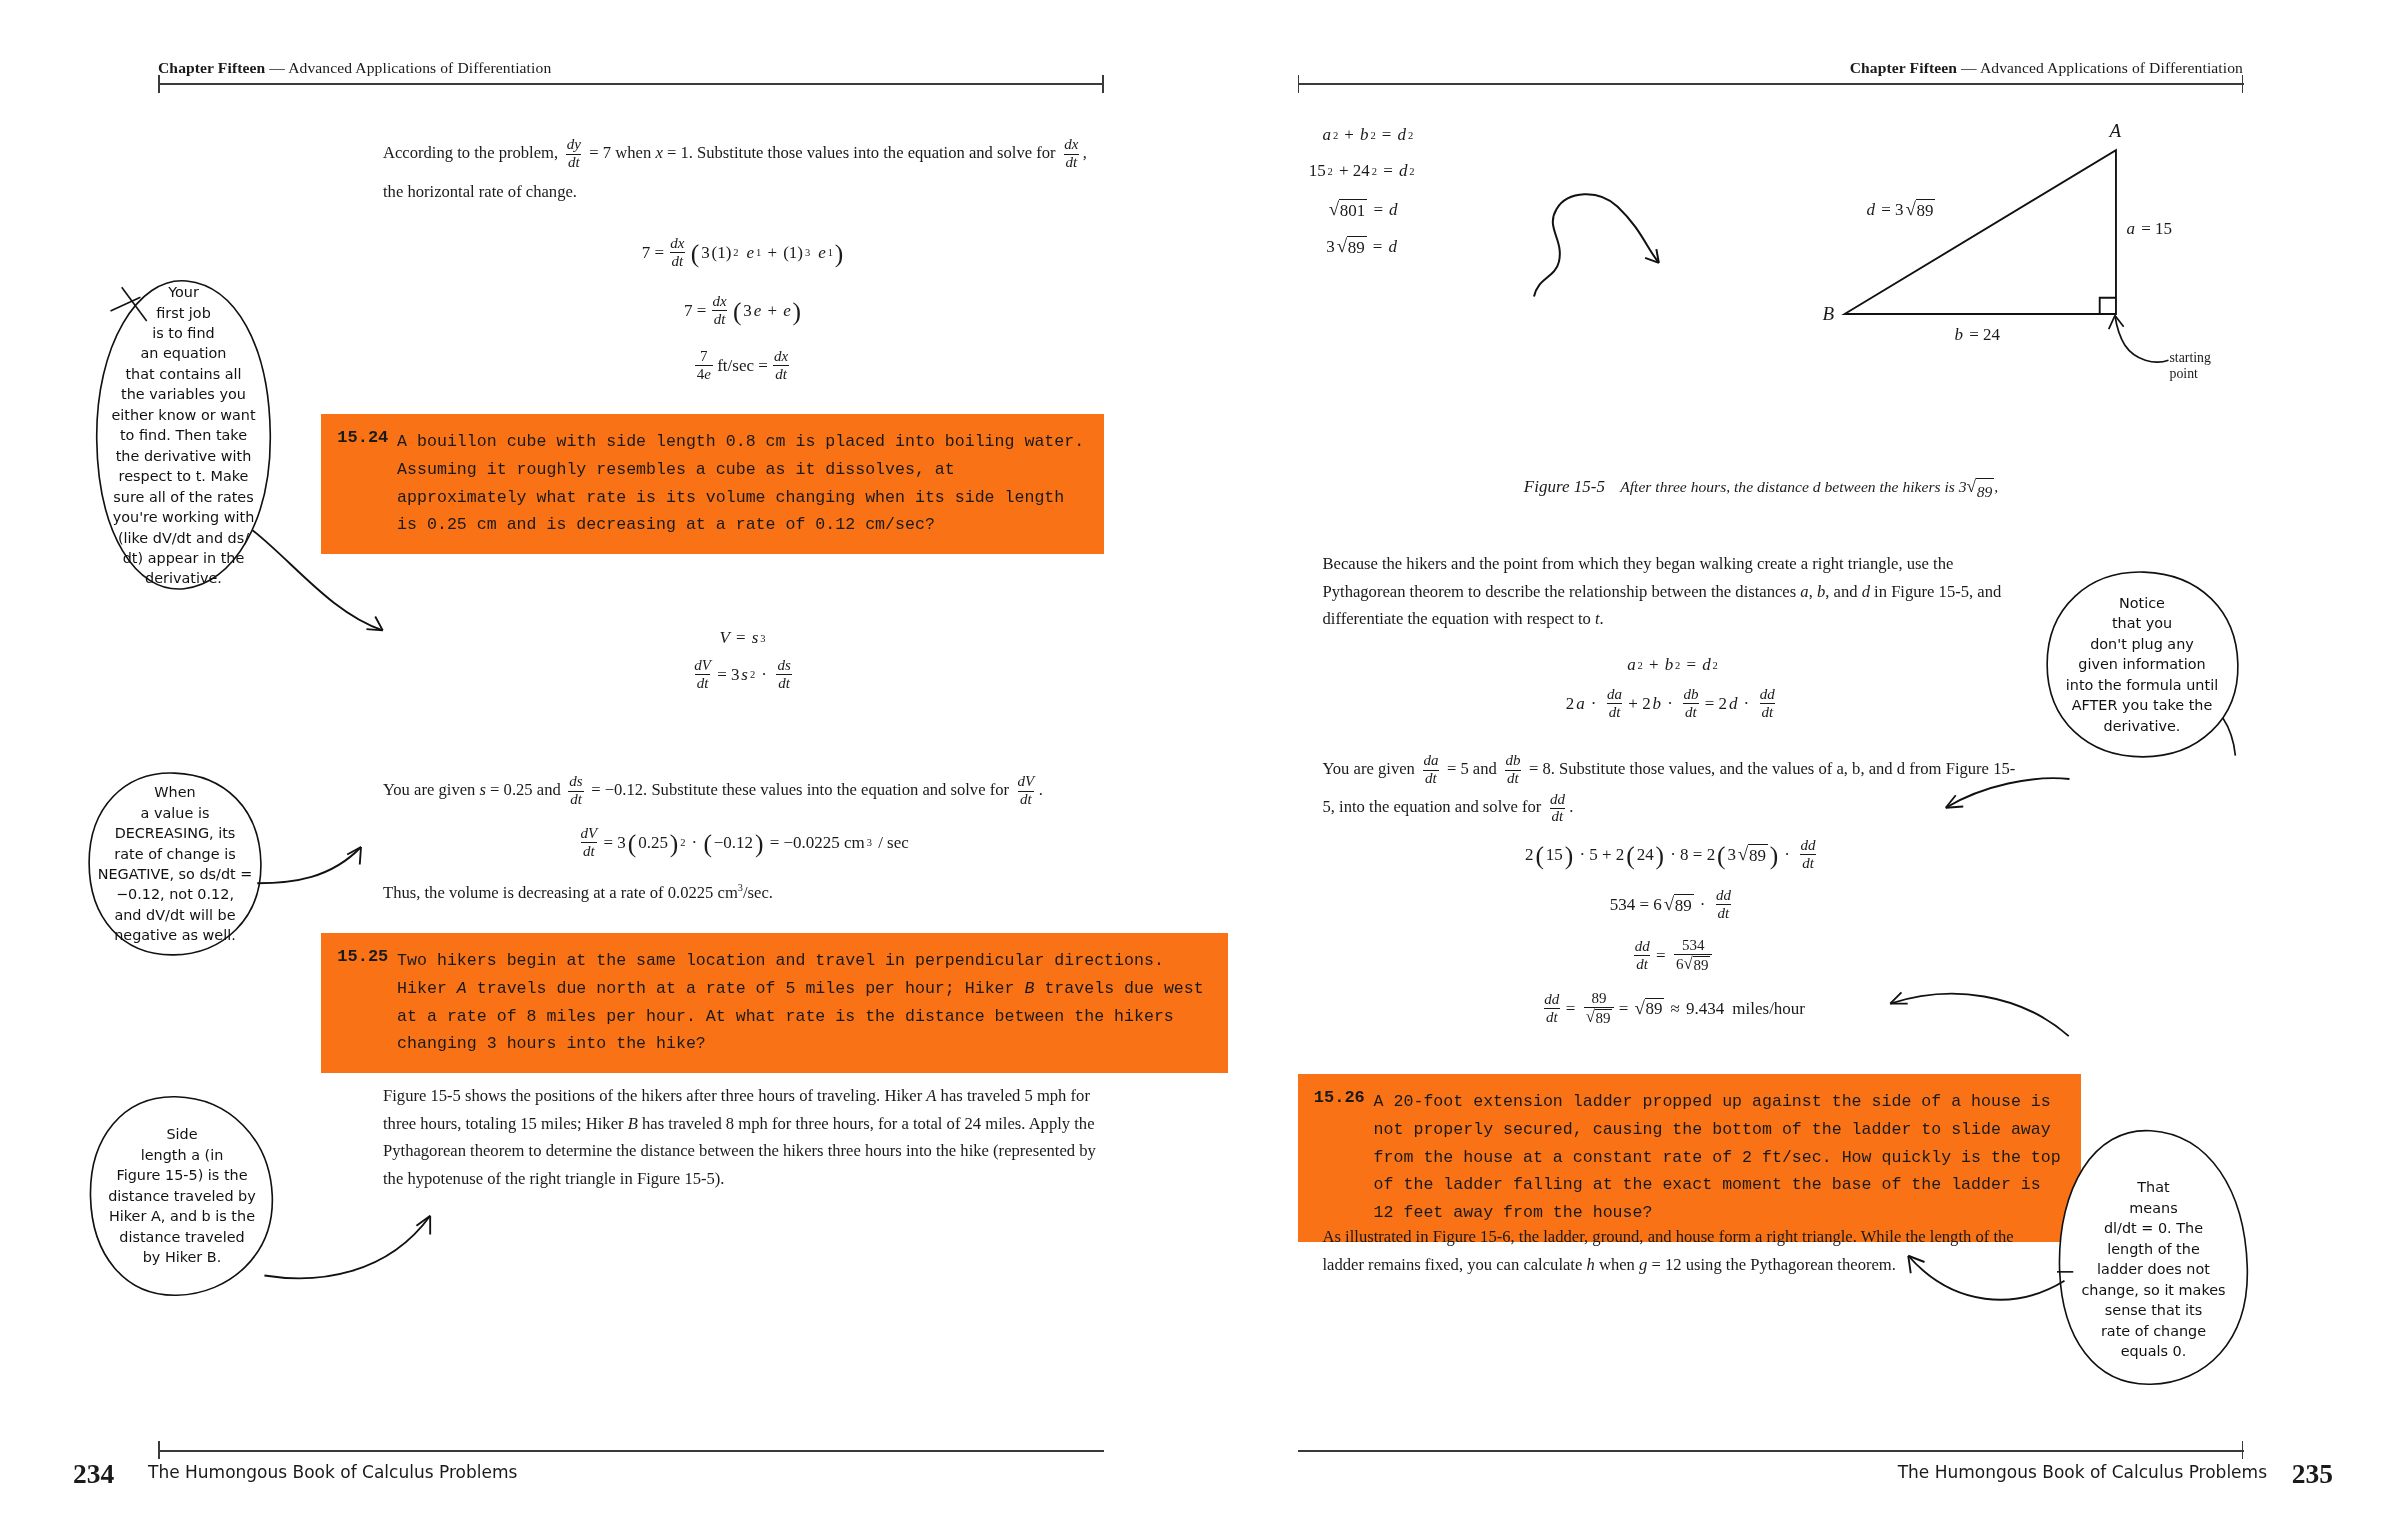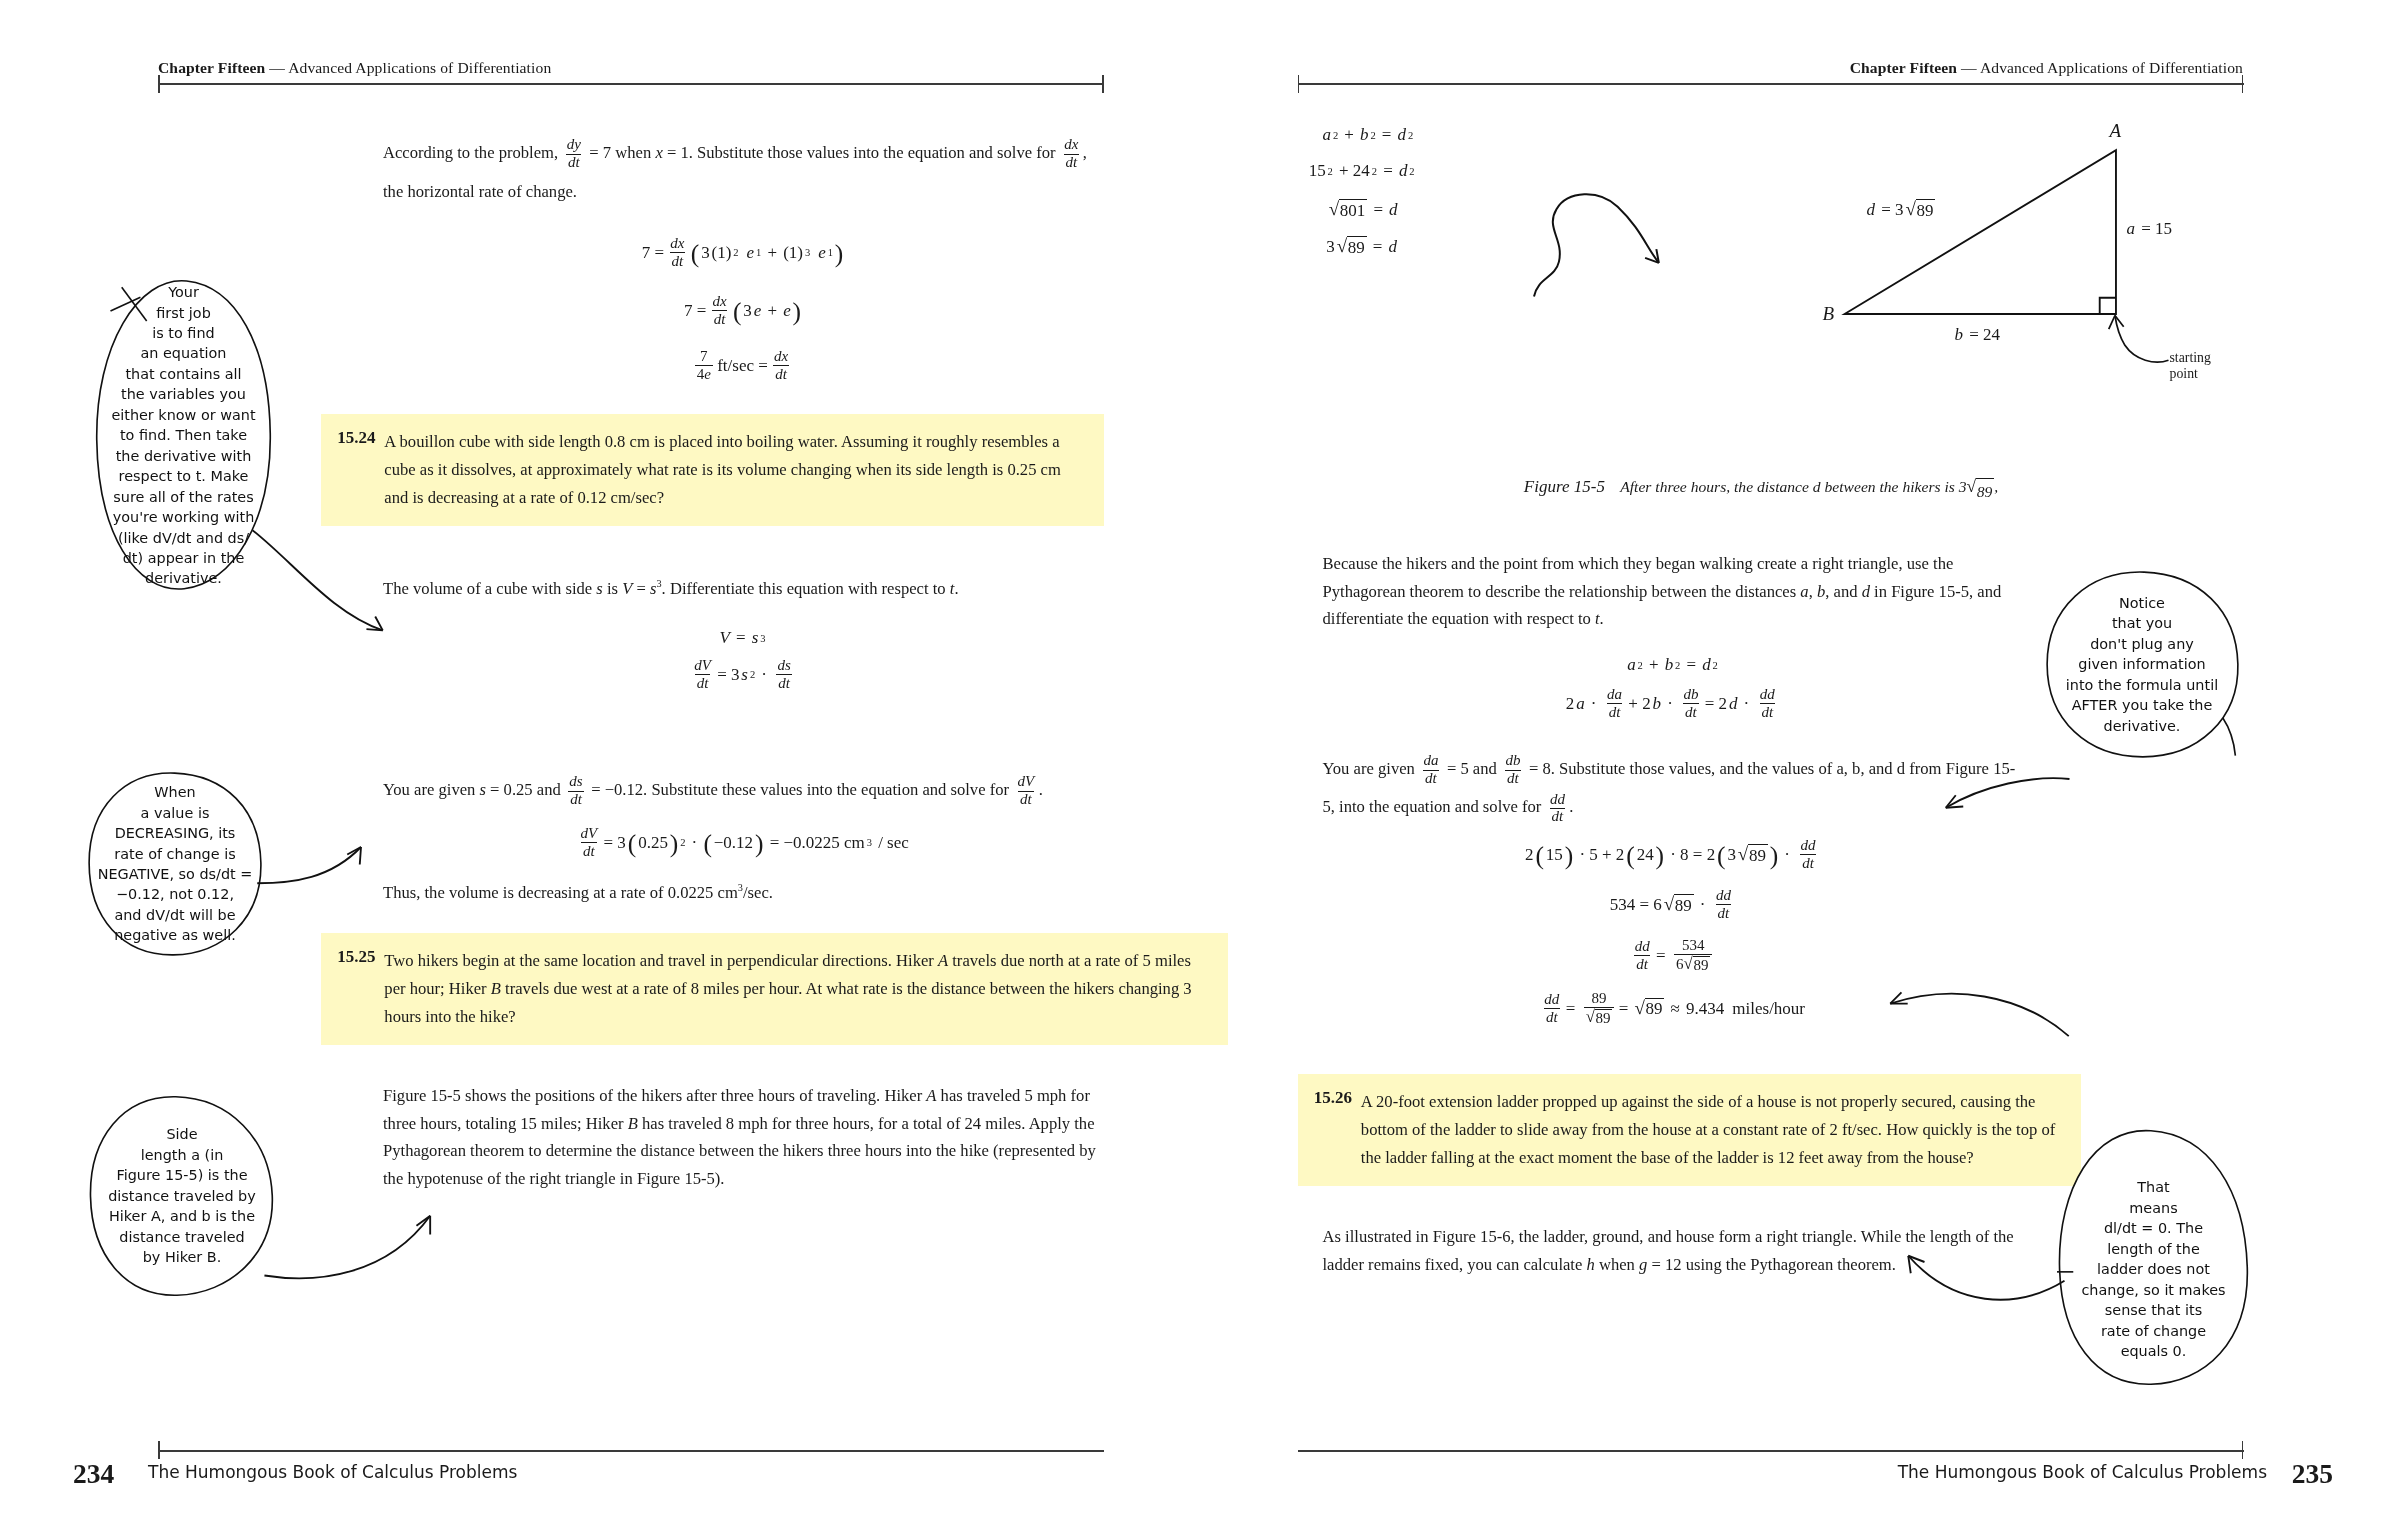--- a/index.html
+++ b/index.html
@@ -36,21 +36,21 @@
   .frac .num { padding:0 1.9px 0.6px 1.9px; font-size:15px; }
   .frac .den { padding:0.6px 1.9px 0 1.9px; border-top:1.3px solid #1a1a1a; font-size:15px; }
   sup { font-size:.62em; vertical-align:super; font-style:normal; }
   .sqrt { display:inline-flex; align-items:stretch; }
   .sqrt > .rad { font-size:1.12em; line-height:1; font-style:normal; }
   .sqrt > .rand { border-top:1.3px solid #1a1a1a; padding:0.6px 1.9px 0 0.6px; }
   .paren { font-size:1.5em; font-style:normal; line-height:.85; display:inline-block;
            transform:translateY(1.3px); }
 
   
-  .pbox { position:absolute; background:#fef9c3; }
+  .pbox { position:absolute; background:#f97316;font-family:Liberation Mono, monospace; }
   .pbox-inner { display:flex; padding:13.8px 16.3px 15px 16.3px; }
   .pnum { font-weight:bold; font-size:17px; white-space:nowrap; padding-right:8.8px; }
   .ptext { font-size:16.6px; line-height:1.68; }
 
   
   .bubble { position:absolute; font-family:"DejaVu Sans", sans-serif;
             font-size:15px; line-height:1.42; text-align:center;
             color:#111; display:flex; align-items:center; justify-content:center; }
   .bubble .btxt { position:relative; z-index:2; padding:0 6.3px; white-space:pre-line; }
   .bubble svg { position:absolute; inset:0; width:100%; height:100%; z-index:1; }
@@ -133,25 +133,20 @@
       </div>
     </div>
 
     <div class="pbox" style="left:321px; top:414px; width:783px;">
       <div class="pbox-inner">
         <div class="pnum">15.24</div>
         <div class="ptext">A bouillon cube with side length 0.8 cm is placed into boiling water. Assuming it roughly resembles a cube as it dissolves, at approximately what rate is its volume changing when its side length is 0.25 cm and is decreasing at a rate of 0.12 cm/sec?</div>
       </div>
     </div>
 
-    <div class="body-col" style="left:383px; top:575px; width:719px;">
-      <div class="para">
-        <span>The volume of a cube with side </span><span class="it">s</span><span> is </span><span class="it">V</span><span> = </span><span class="it">s</span><sup>3</sup><span>. Differentiate this equation with respect to </span><span class="it">t</span><span>.</span>
-      </div>
-    </div>
 
     <div class="eq" style="position:absolute; left:383px; top:628px; width:719px;">
       <div class="eqrow">
           <span class="it">V</span>
           <span class="upr">&nbsp;=&nbsp;</span>
           <span class="it">s</span>
           <sup>3</sup>
         </div>
     </div>
     <div class="eq" style="position:absolute; left:383px; top:658px; width:719px;">

